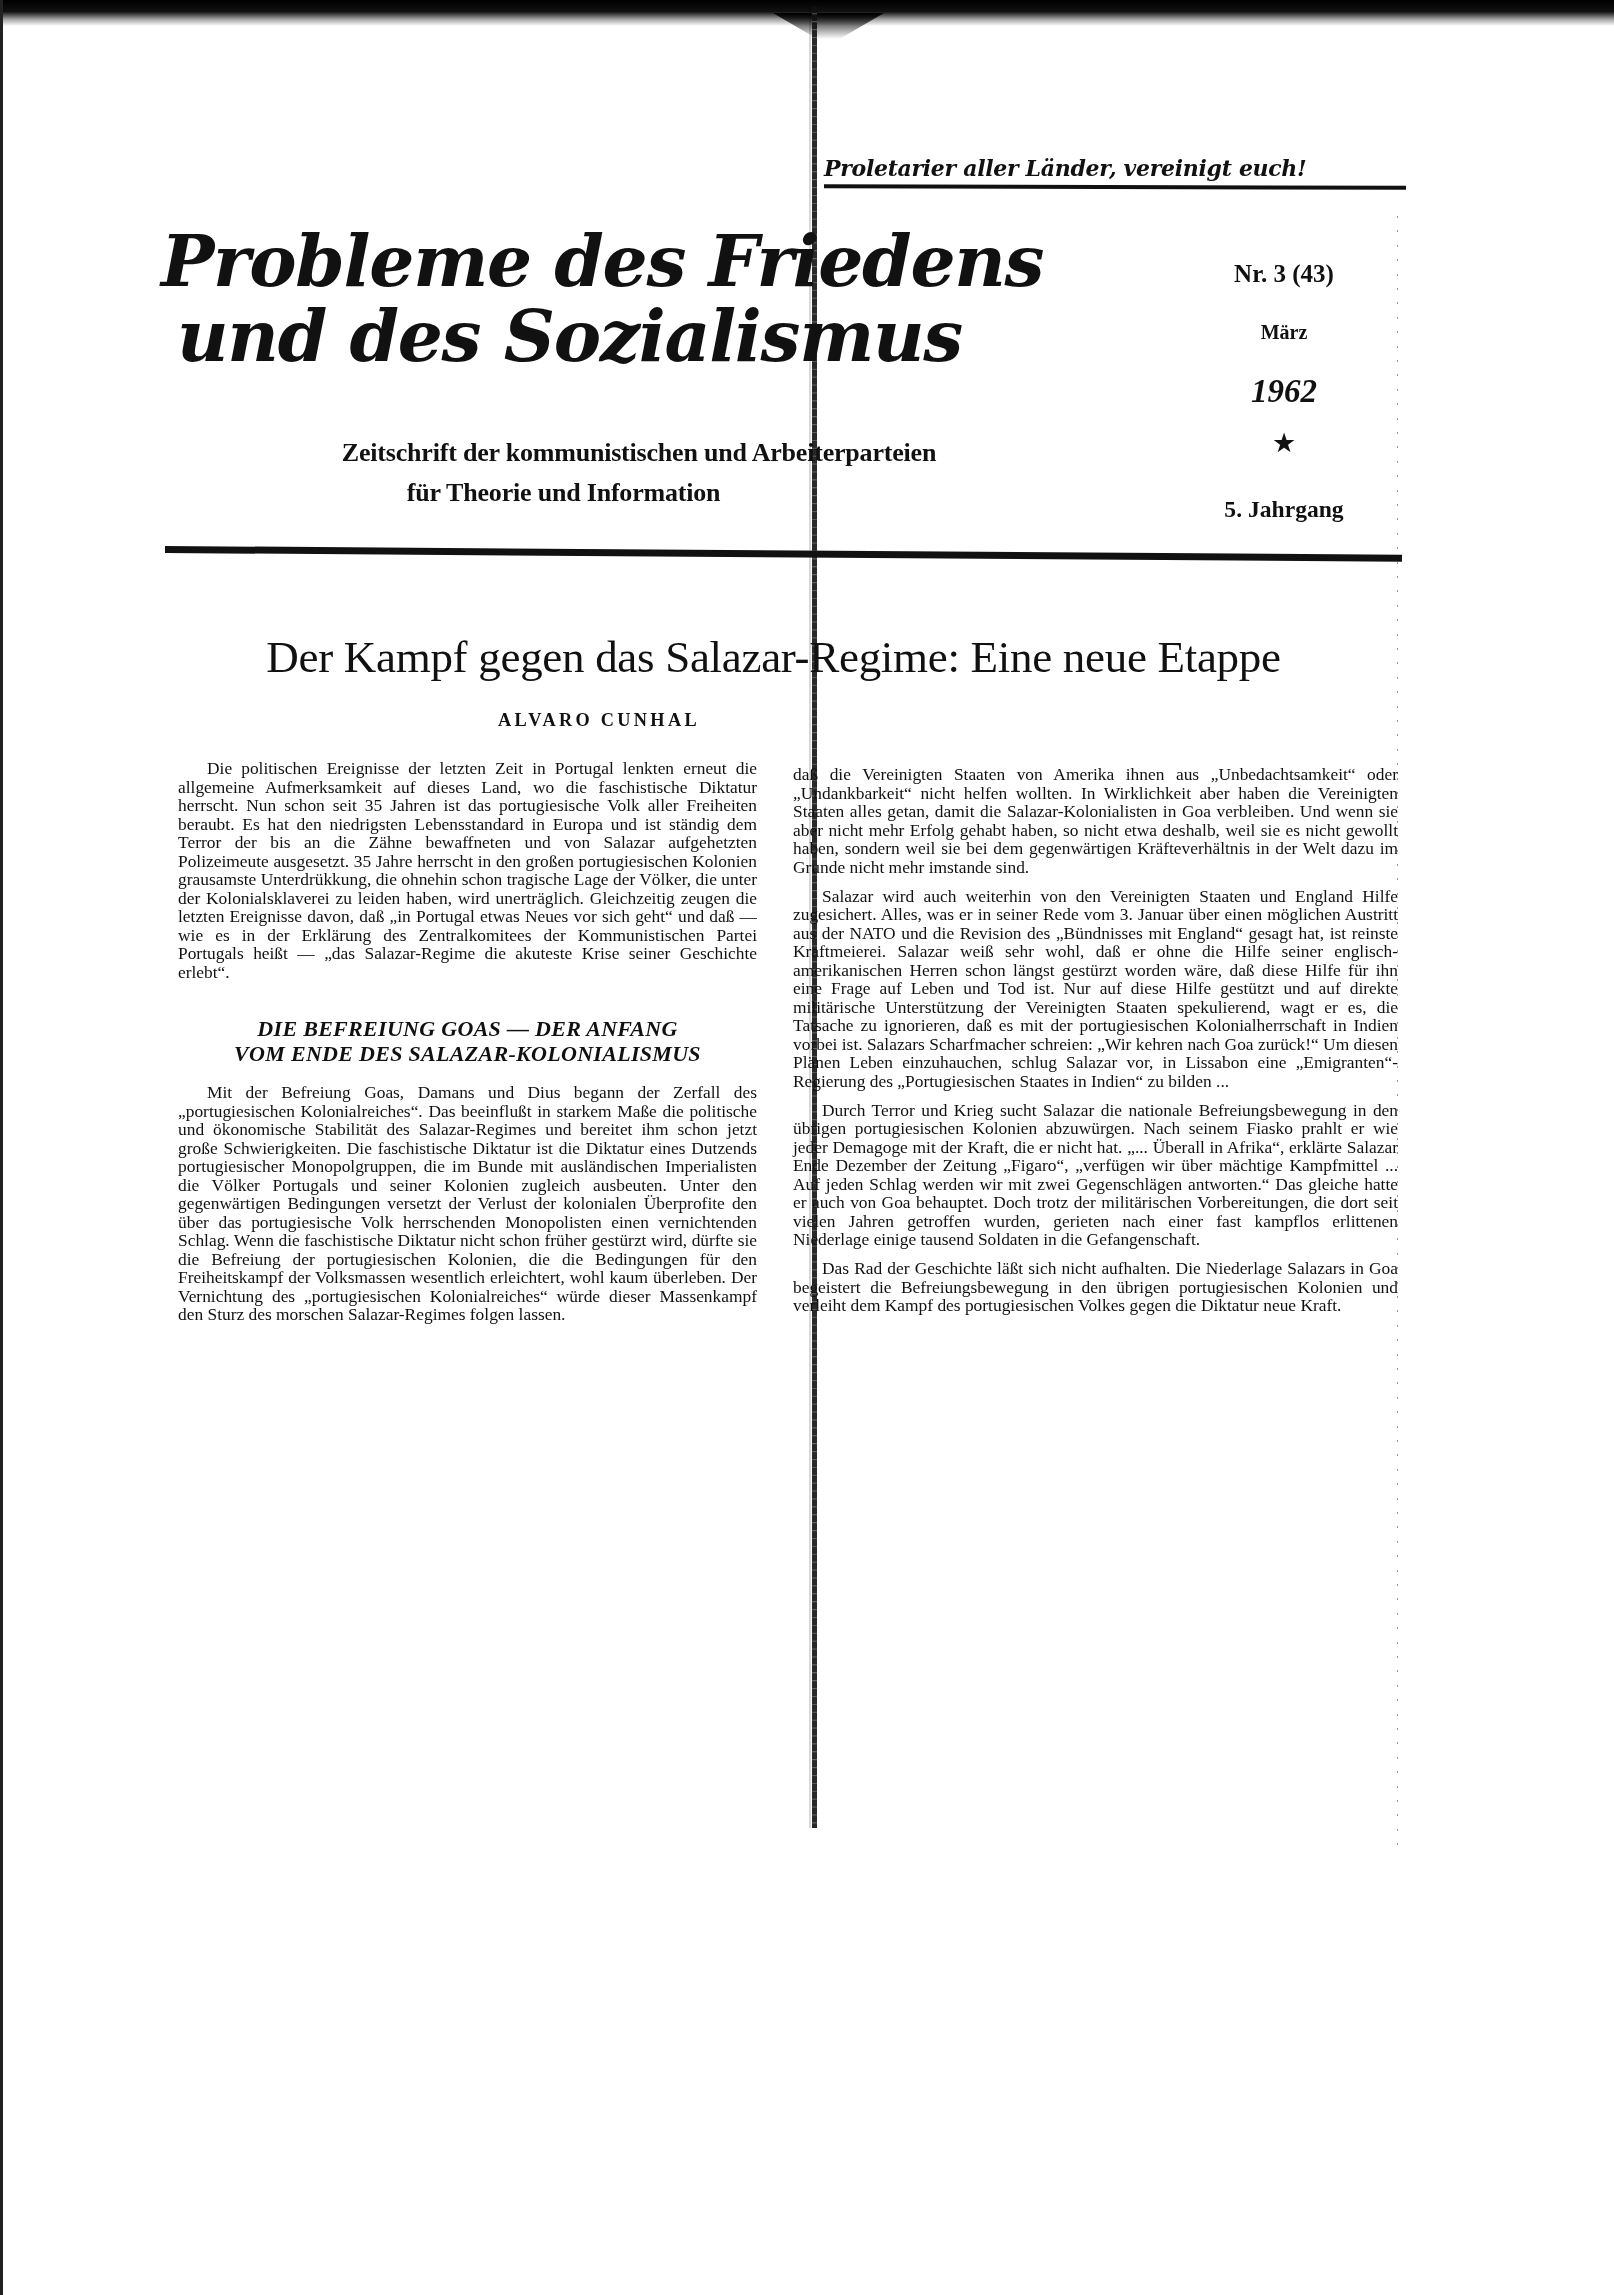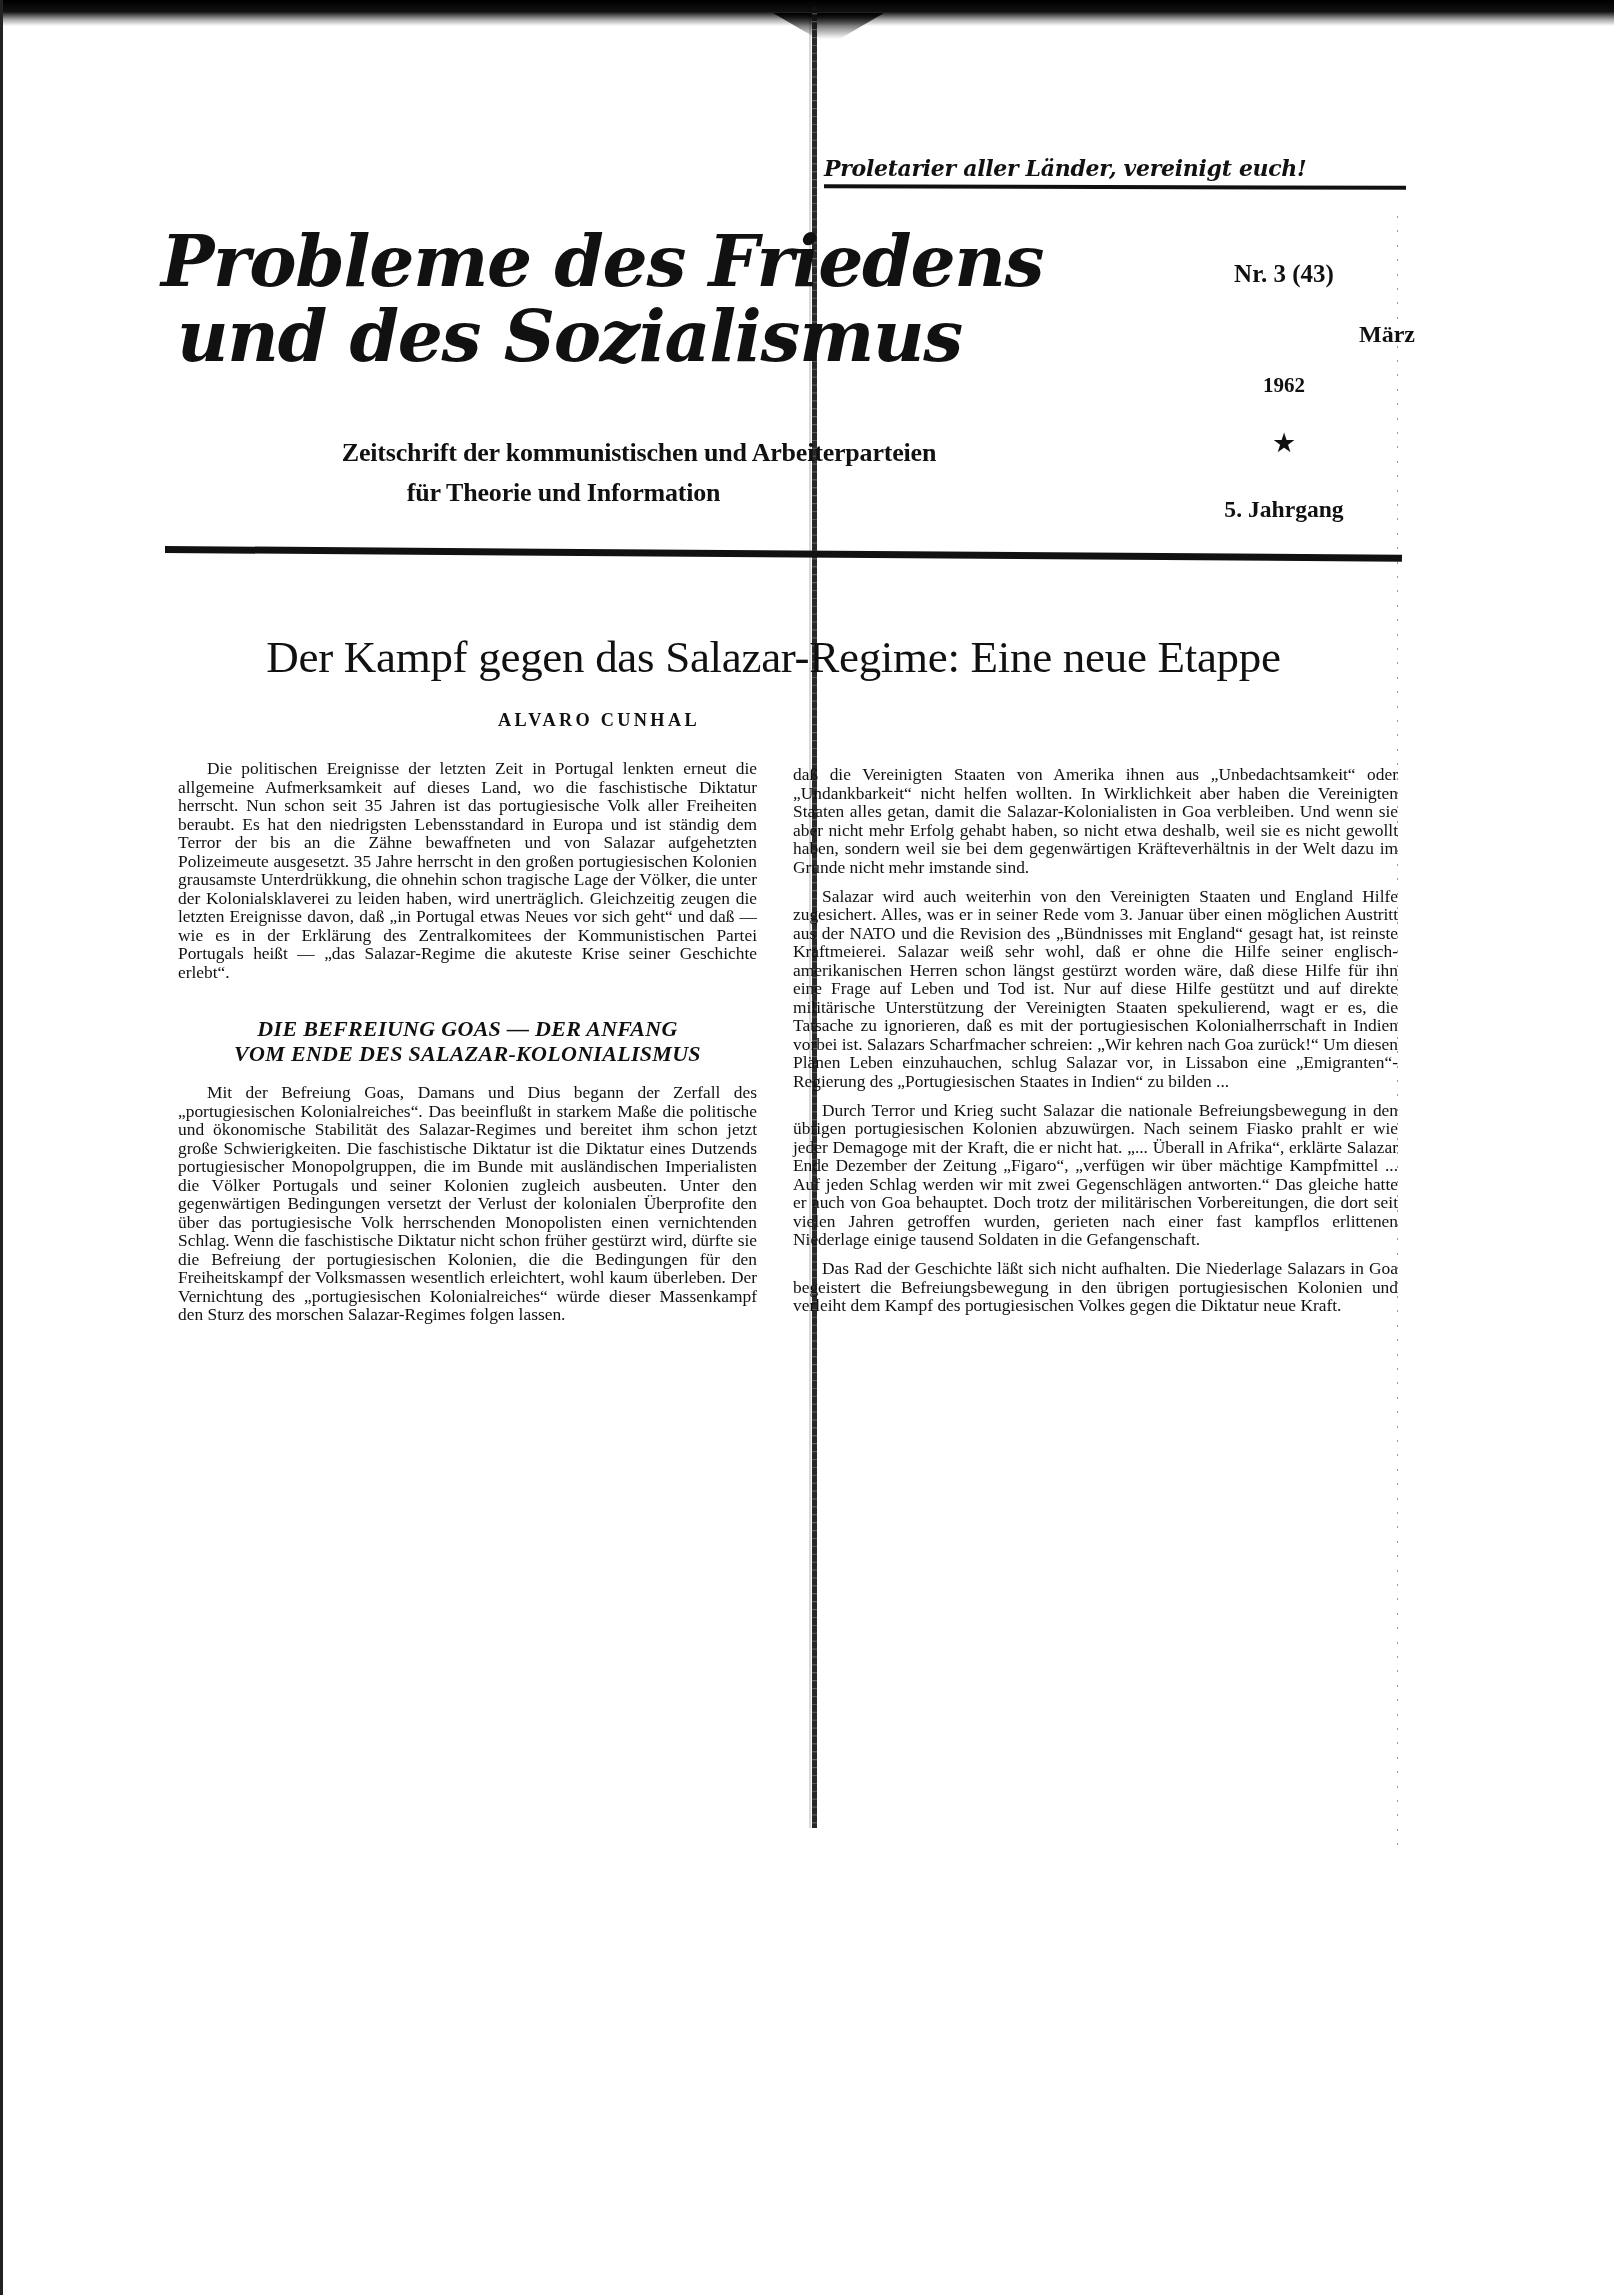--- a/index.html
+++ b/index.html
@@ -32,22 +32,22 @@
   .title.l2 { top: 301px; left: 177px; }
 
   .subtitle { position: absolute; left: 197px; width: 884px; text-align: center;
     font-family: "Liberation Serif", serif; font-weight: bold; font-size: 26px; line-height: 1; white-space: nowrap; letter-spacing: -0.2px; }
   .subtitle.s1 { top: 440px; }
   .subtitle.s2 { top: 480px; left: 203px; width: 721px; }
 
   .issue { position: absolute; left: 1153px; width: 262px; text-align: center;
     font-family: "Liberation Serif", serif; font-weight: bold; font-size: 25px; line-height: 1; }
   .issue.nr { top: 261px; }
-  .issue.month { top: 322px; font-size: 24px; text-align: right; }
-  .issue.year { top: 375px; font-size: 21px; }
+  .issue.month { top: 322px; font-size: 20px; }
+  .issue.year { top: 375px; font-size: 33px; font-style: italic; }
   .issue.star { top: 432px; font-size: 23.6px; }
   .issue.vol { top: 498px; font-size: 23.6px; }
 
   .mast-rule { position: absolute; left: 165px; top: 546px; width: 1237px; height: 6.6px; background: #111;
     transform: rotate(0.4deg); transform-origin: left center; }
 
   
   .headline { position: absolute; left: 197px; top: 635px; width: 1153px; text-align: center;
     font-family: "Liberation Serif", serif; font-size: 45px; line-height: 1; white-space: nowrap; letter-spacing: -0.3px; }
   .author { position: absolute; left: 498px; top: 710px; width: 459px; text-align: left;

